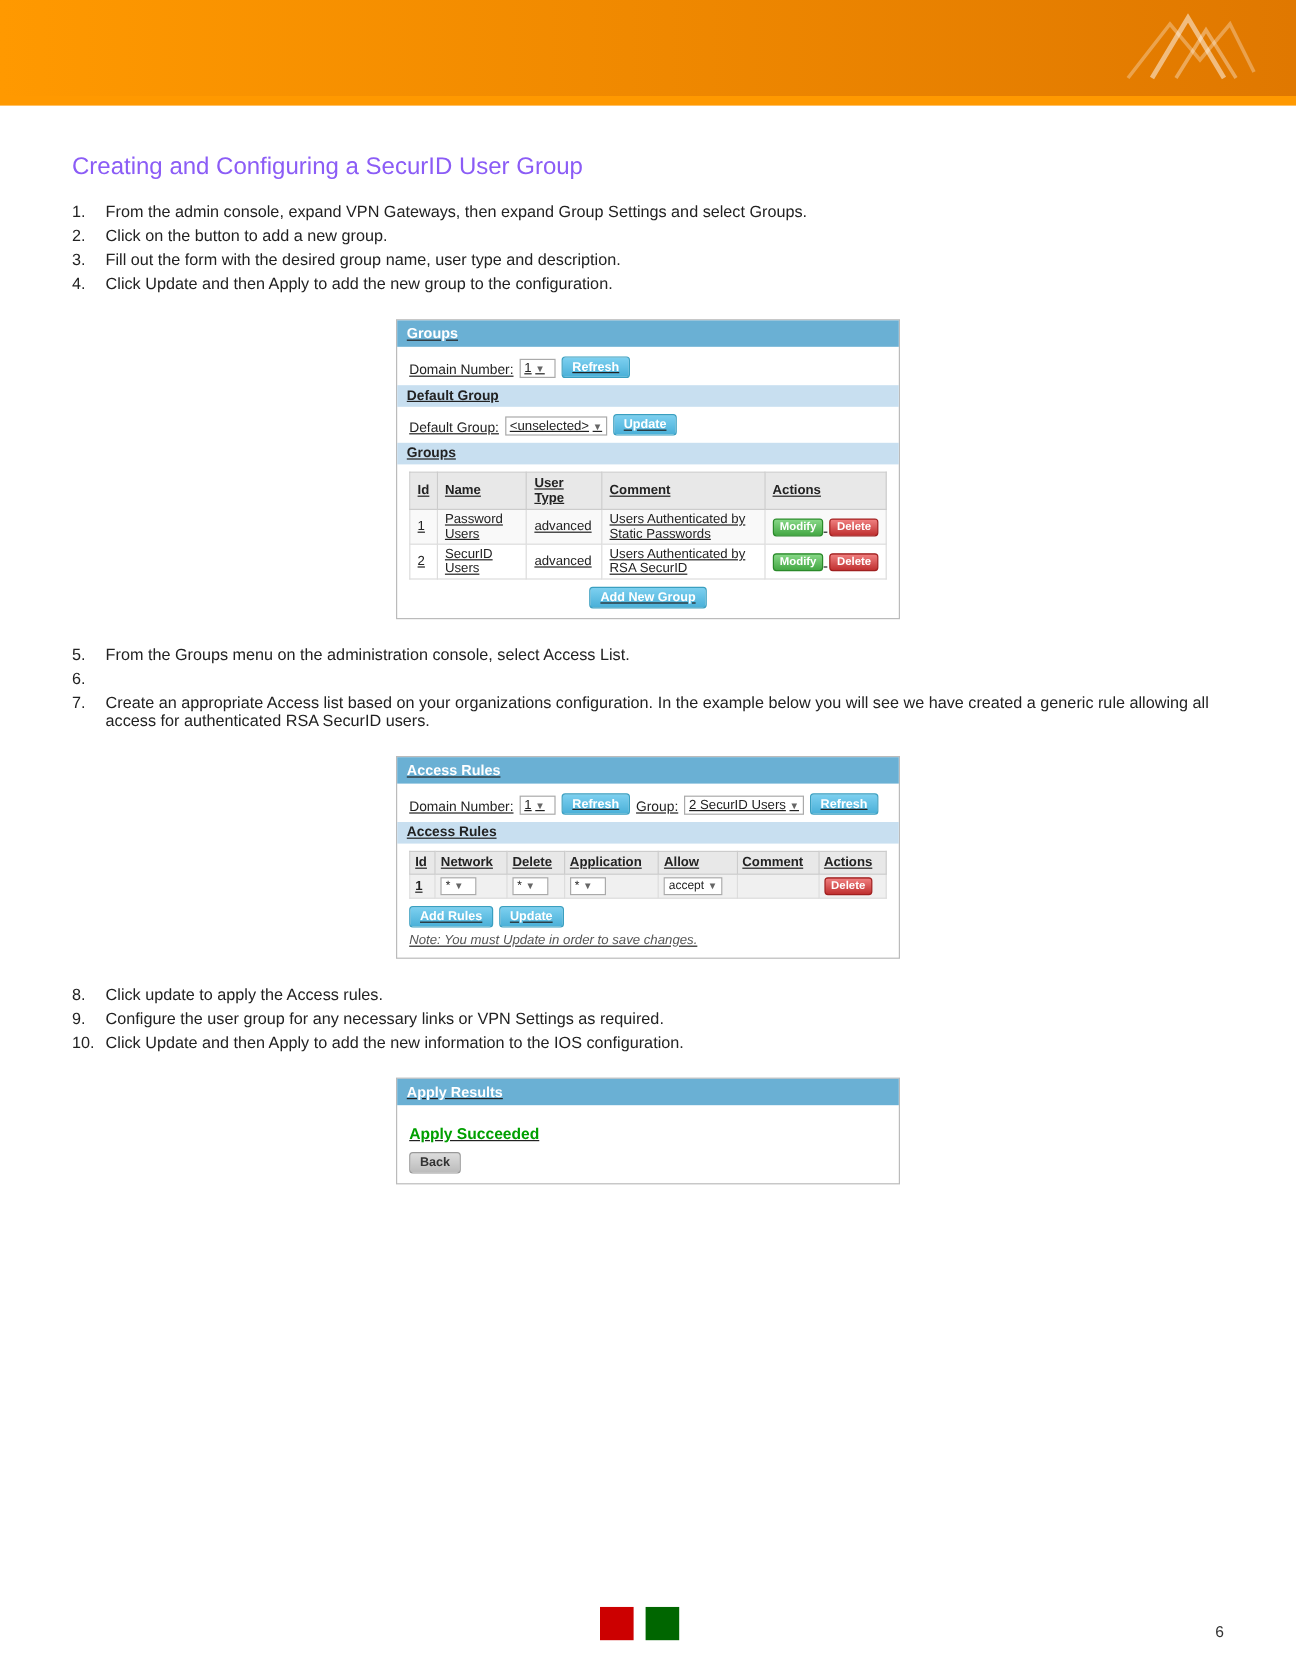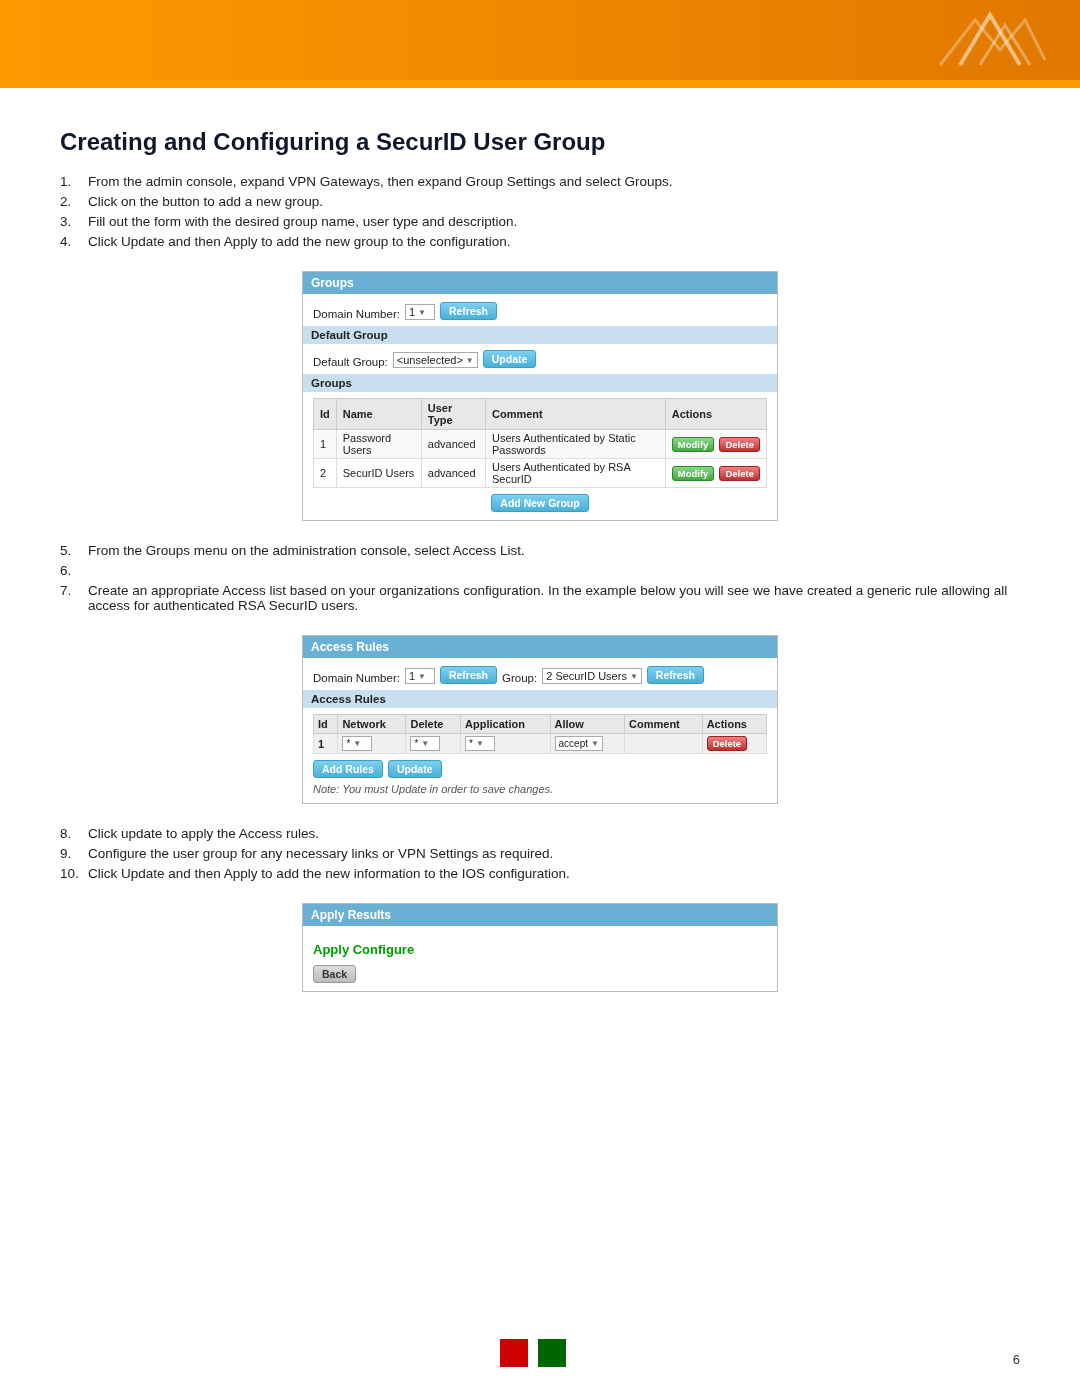--- a/index.html
+++ b/index.html
@@ -36,24 +36,24 @@
       background: #f90;
     }
 
     
     .content {
       padding: 40px 60px 60px 60px;
     }
 
     
     .page-title {
-      font-size: 24px;
-      font-weight: bold;
+      font-size: 20px;
+      font-weight: normal;
       margin-bottom: 18px;
-      color: #0f172a;
+      color: #8b5cf6;
     }
 
     
     .step-list {
       list-style: none;
       margin-bottom: 22px;
     }
     .step-list li {
       margin-bottom: 5px;
       padding-left: 0;
@@ -66,24 +66,25 @@
       font-size: 13.5px;
     }
 
     
     .panel-wrap {
       display: flex;
       justify-content: center;
       margin: 18px 0 22px 0;
     }
     .panel {
-      width: 476px;
+      width: 420px;
       border: 1px solid #bbb;
       background: #fff;
       font-size: 11.5px;
+      text-decoration: underline;
     }
     .panel-header {
       background: #6ab0d4;
       color: #fff;
       font-weight: bold;
       font-size: 12px;
       padding: 4px 8px;
     }
     .panel-body {
       padding: 8px 10px;
@@ -442,21 +443,21 @@
       <li>
         <span class="step-num">10.</span>
         <span>Click Update and then Apply to add the new information to the IOS configuration.</span>
       </li>
     </ol>
 
   <div class="panel-wrap">
     <div class="panel">
       <div class="panel-header">Apply Results</div>
       <div class="panel-body">
-        <div class="apply-success">Apply Configure</div>
+        <div class="apply-success">Apply Succeeded</div>
         <div class="btn-gray">Back</div>
       </div>
     </div>
   </div>
 
 </div>
 
 <div class="footer-page">6</div>
 
 <div class="footer">

